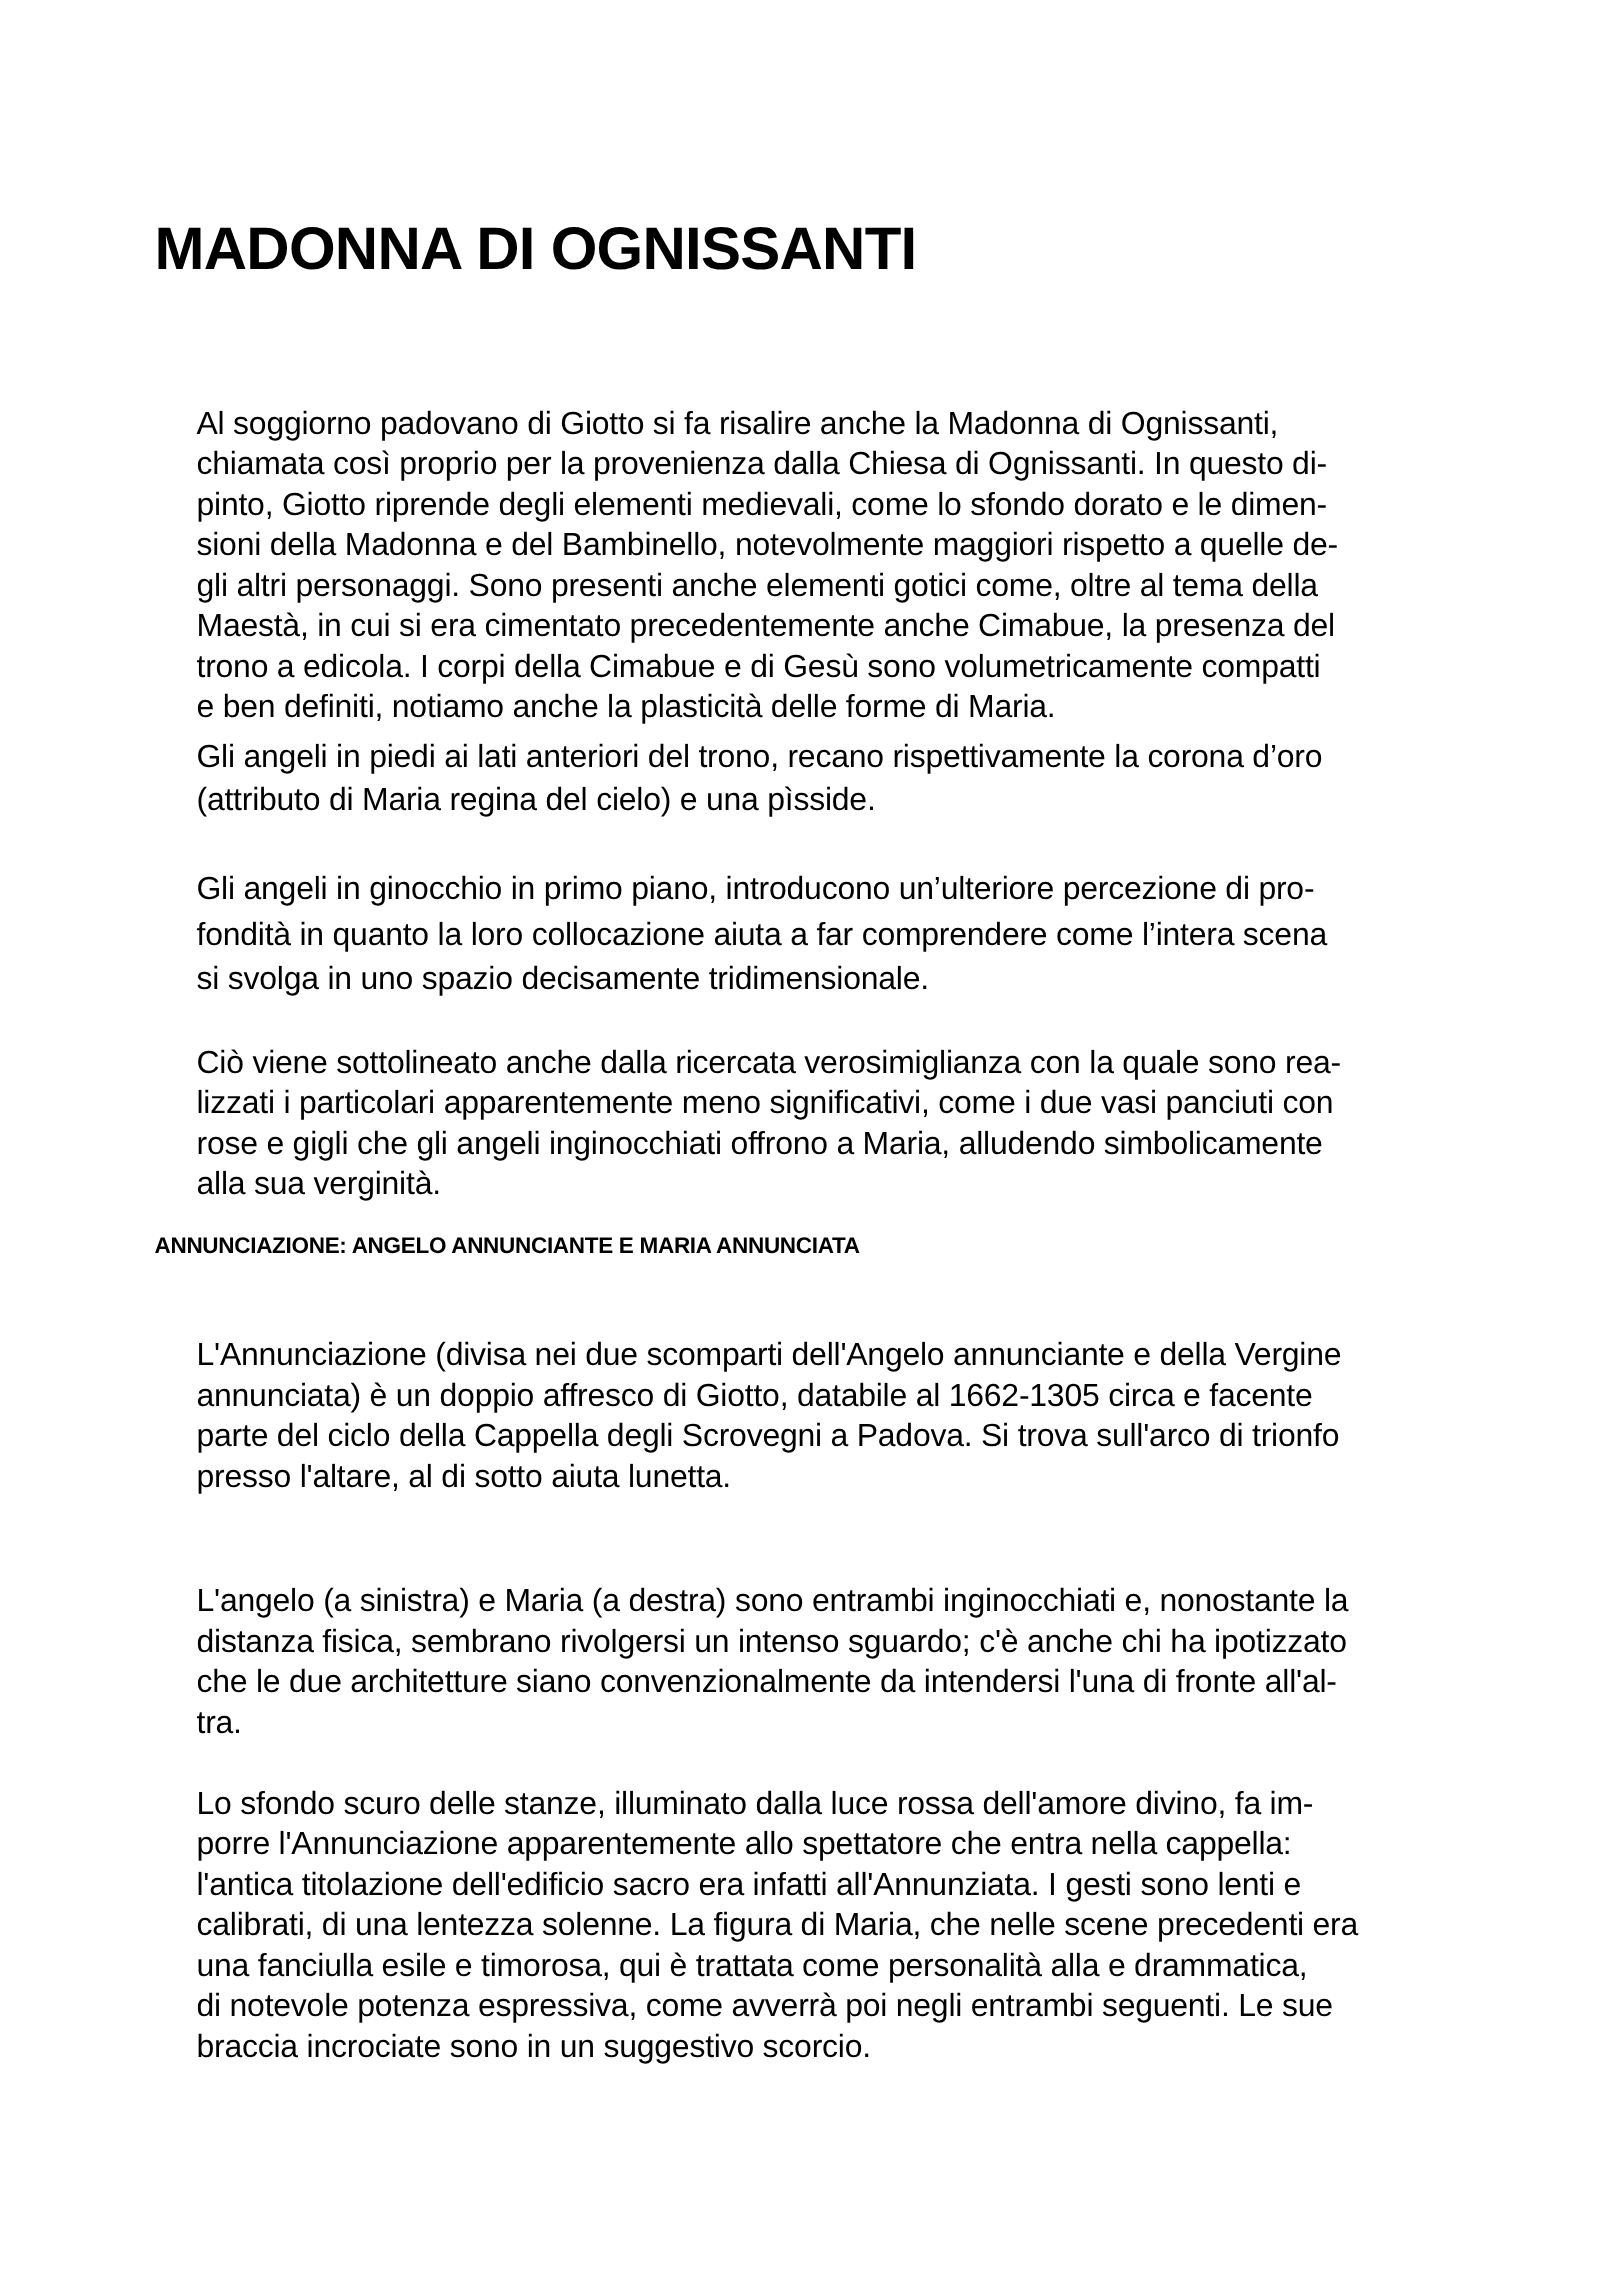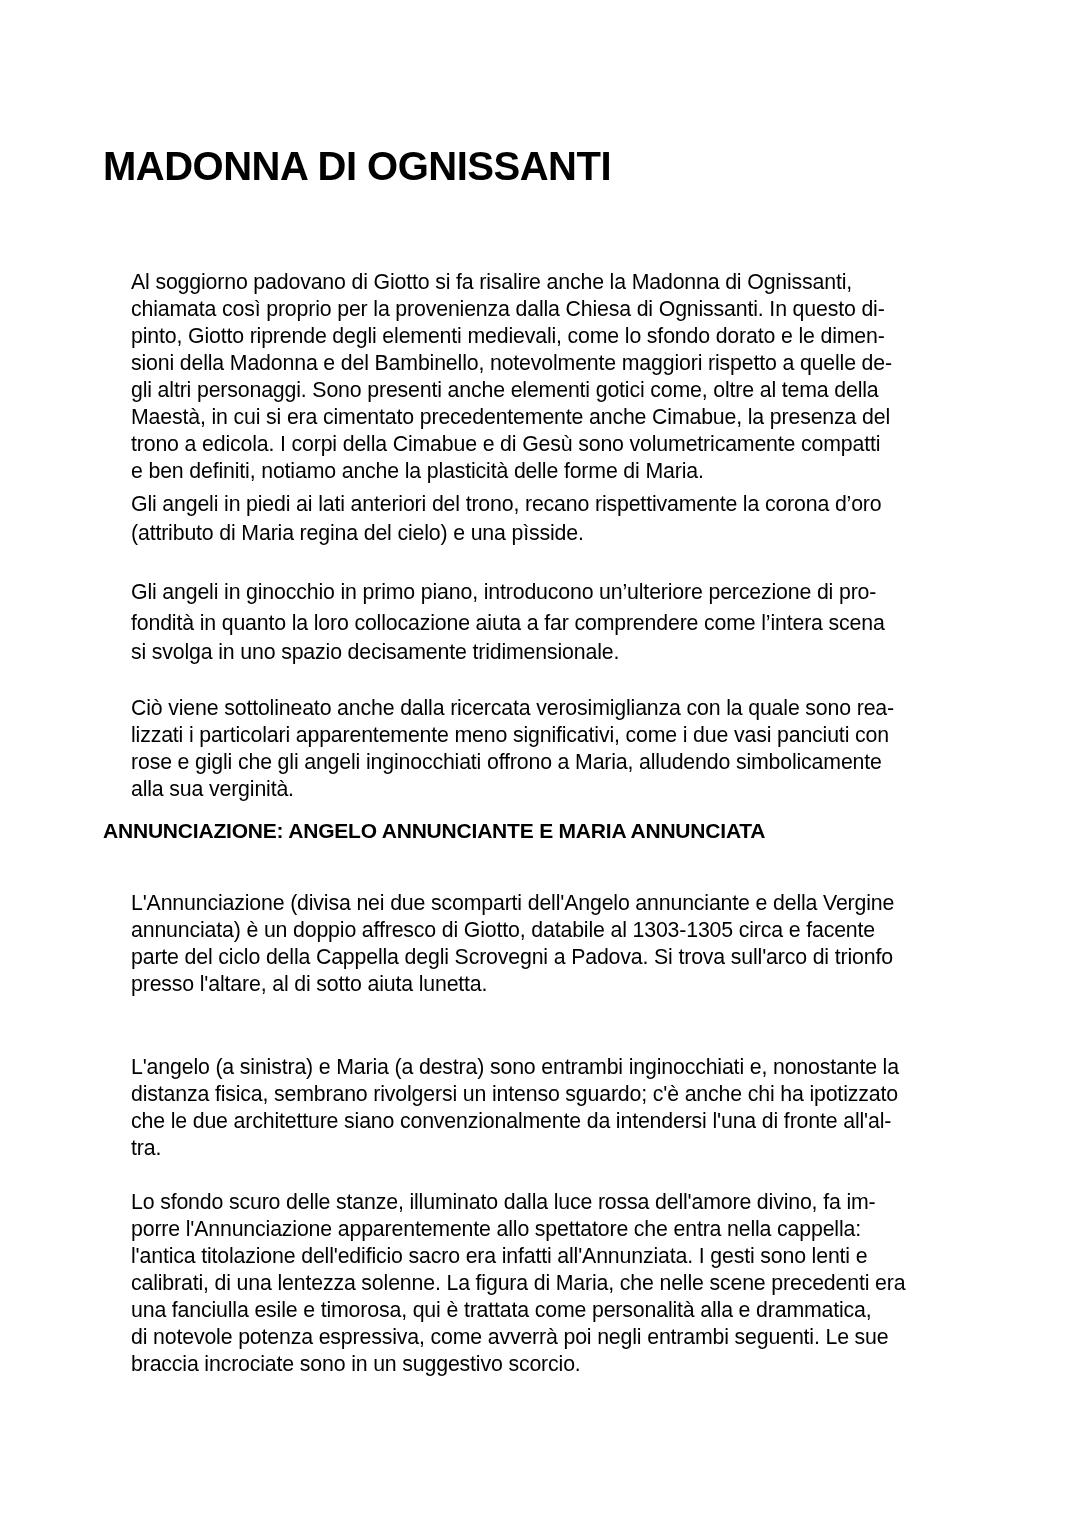--- a/index.html
+++ b/index.html
@@ -38,21 +38,21 @@
       margin: 16px;
       font-size: 21.3px;
       line-height: 27px;
       white-space: nowrap;
       letter-spacing: -0.15px;
     }
     .subtitle {
       position: absolute;
       left: 0;
       margin: 0;
-      font-size: 21px;
+      font-size: 15px;
       font-weight: bold;
       line-height: 28px;
       white-space: nowrap;
       letter-spacing: -0.2px;
     }
   </style>
 </head>
 <body>
 
 <div class="page">
@@ -85,21 +85,21 @@
     <p class="line" style="top:679px">Ciò viene sottolineato anche dalla ricercata verosimiglianza con la quale sono rea-</p>
     <p class="line" style="top:706px">lizzati i particolari apparentemente meno significativi, come i due vasi panciuti con</p>
     <p class="line" style="top:733px">rose e gigli che gli angeli inginocchiati offrono a Maria, alludendo simbolicamente</p>
     <p class="line" style="top:760px">alla sua verginità.</p>
   </div>
 
   <h2 class="subtitle" style="top:817px">ANNUNCIAZIONE: ANGELO ANNUNCIANTE E MARIA ANNUNCIATA</h2>
 
   <div>
     <p class="line" style="top:874px">L'Annunciazione (divisa nei due scomparti dell'Angelo annunciante e della Vergine</p>
-    <p class="line" style="top:901px">annunciata) è un doppio affresco di Giotto, databile al 1303-1305 circa e facente</p>
+    <p class="line" style="top:901px">annunciata) è un doppio affresco di Giotto, databile al 1662-1305 circa e facente</p>
     <p class="line" style="top:928px">parte del ciclo della Cappella degli Scrovegni a Padova. Si trova sull'arco di trionfo</p>
     <p class="line" style="top:955px">presso l'altare, al di sotto aiuta lunetta.</p>
   </div>
 
   <div>
     <p class="line" style="top:1038px">L'angelo (a sinistra) e Maria (a destra) sono entrambi inginocchiati e, nonostante la</p>
     <p class="line" style="top:1065px">distanza fisica, sembrano rivolgersi un intenso sguardo; c'è anche chi ha ipotizzato</p>
     <p class="line" style="top:1092px">che le due architetture siano convenzionalmente da intendersi l'una di fronte all'al-</p>
     <p class="line" style="top:1119px">tra.</p>
   </div>

